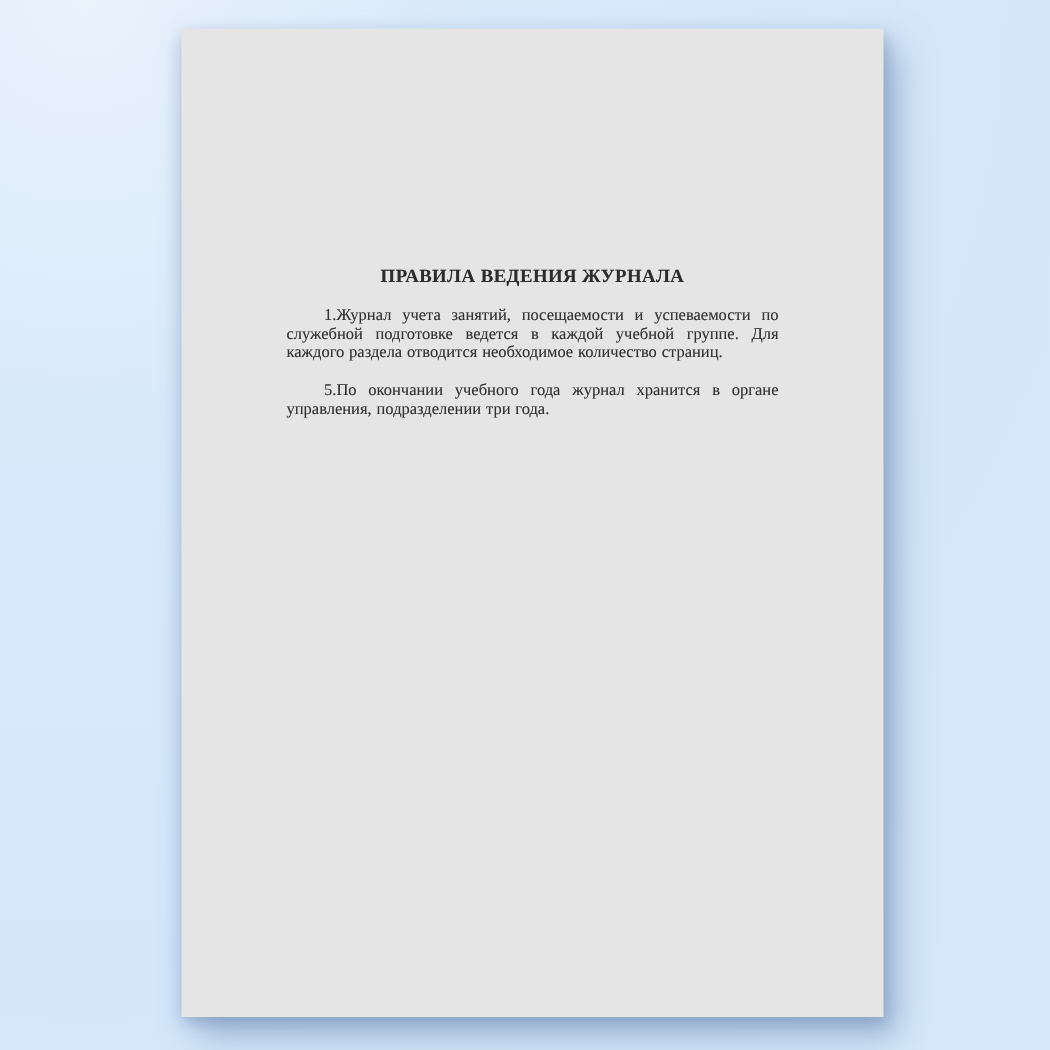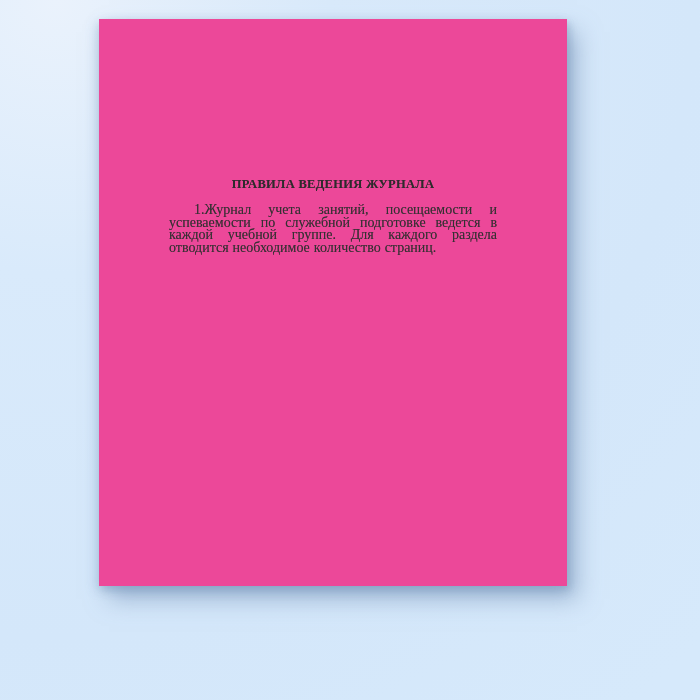--- a/index.html
+++ b/index.html
@@ -10,55 +10,56 @@
     width: 700px;
     height: 700px;
     overflow: hidden;
     position: relative;
     background: radial-gradient(130% 130% at 8% 0%,
                 #eaf2fc 0%, #d9eafb 30%, #d4e7fa 70%, #d6e9fb 100%);
     font-family: "Liberation Serif", "DejaVu Serif", serif;
   }
   .paper {
     position: absolute;
-    left: 99px;
+    left: 121px;
     top: 19px;
     width: 468px;
-    height: 567px;
-    background: #ec4899;
+    height: 659px;
+    background: #e5e5e5;
     box-shadow:
       -3px 4px 10px rgba(120, 150, 190, 0.25),
        3px 4px 8px  rgba(112, 140, 175, 0.35),
       10px 13px 22px rgba(105, 135, 175, 0.50);
   }
   .content {
     padding: 158px 70px 0 70px;
   }
   .doc-title {
     margin: 0 0 12px 0;
     font-size: 12.5px;
     line-height: 15px;
     font-weight: bold;
     text-align: center;
     letter-spacing: 0.3px;
     color: #2c2c2c;
     text-shadow: 0 0 0.3px rgba(0,0,0,0.35);
   }
   .doc-paragraph {
     margin: 0 0 12px 0;
-    font-size: 14px;
+    font-size: 11px;
     line-height: 12.7px;
     text-align: justify;
     text-indent: 25px;
     word-spacing: 0.5px;
     color: #333333;
     text-shadow: 0 0 0.3px rgba(0,0,0,0.35);
   }
 </style>
 </head>
 <body>
 
 <div class="paper">
   <div class="content">
     <h1 class="doc-title">ПРАВИЛА ВЕДЕНИЯ ЖУРНАЛА</h1>
     <p class="doc-paragraph">1.Журнал учета занятий, посещаемости и успеваемости по служебной подготовке ведется в каждой учебной группе. Для каждого раздела отводится необходимое количество страниц.</p>
+    <p class="doc-paragraph">5.По окончании учебного года журнал хранится в органе управления, подразделении три года.</p>
   </div>
 </div>
 
 </body></html>

